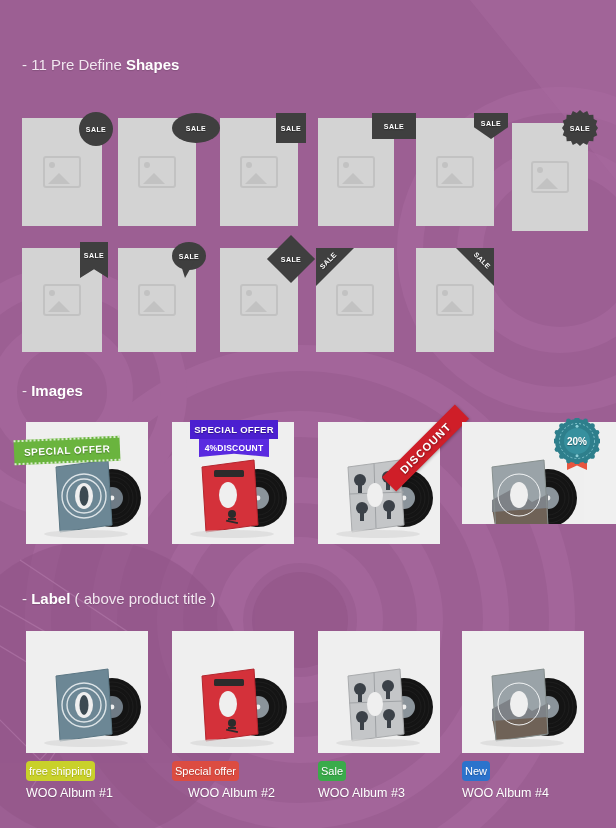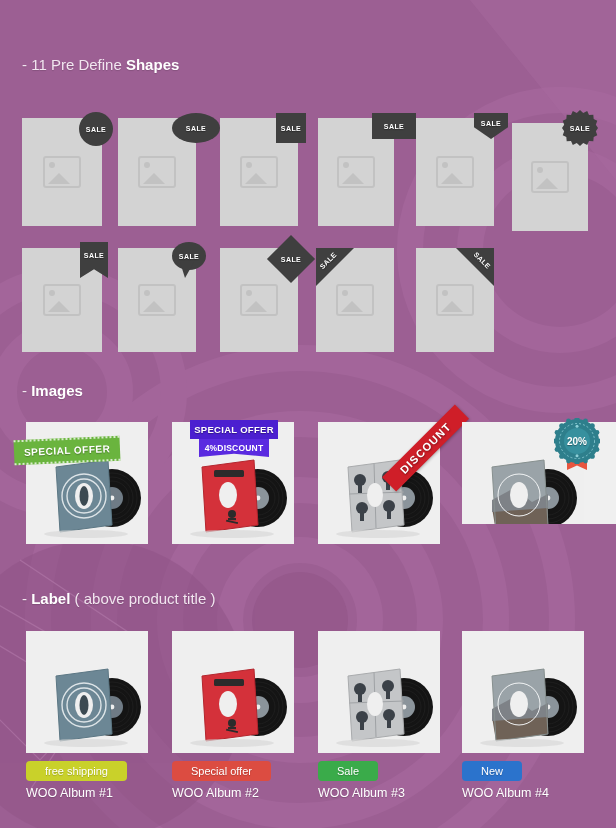--- a/index.html
+++ b/index.html
@@ -162,21 +162,21 @@
   }
   .seal .inner{
     position:absolute;left:50%;top:23px;transform:translate(-50%,-50%);
     color:#fff;font-size:10px;font-weight:bold;z-index:3;
     text-shadow:0 1px 1px rgba(0,0,0,.35);
   }
 
   
   .plabel{
     position:absolute;border-radius:4px;color:#fff;
-    font-size:11px;padding:4px 19px;white-space:nowrap;
+    font-size:11px;padding:4px 3px;white-space:nowrap;
     text-shadow:0 1px 1px rgba(0,0,0,.22);
   }
   .ptitle{
     position:absolute;font-size:12.5px;color:#ffffff;
     text-shadow:0 1px 1px rgba(0,0,0,.2);white-space:nowrap;
   }
 </style>
 </head>
 <body>
 
@@ -513,21 +513,21 @@
           <circle cx="60" cy="92" r="4"></circle>
           <rect x="56" y="96" width="8" height="2.2"></rect>
           <rect x="54" y="99" width="12" height="1.8" transform="rotate(12 60 100)"></rect>
         </g>
         <ellipse cx="60" cy="112" rx="42" ry="4" fill="#d8d8d8" opacity=".7"></ellipse>
       </svg>
     </div>
   </div>
   <div class="plabel" style="left:172px;top:761px;background:#dc4c41;">
     <span>Special offer</span></div>
-  <div class="ptitle" style="left:172px;top:786px;">WOO Album #2</div>
+  <div class="ptitle" style="left:188px;top:786px;">WOO Album #2</div>
 
   <div class="tile" style="left:318px;top:631px;width:122px;height:122px;">
     <div class="photo">
       <svg width="122" height="122" viewBox="0 0 122 122">
         <rect width="122" height="122" fill="#efefef"></rect>
         <ellipse cx="86" cy="76" rx="29" ry="29" fill="#141414"></ellipse>
         <ellipse cx="86" cy="76" rx="11" ry="11" fill="#8b949b"></ellipse>
         <ellipse cx="86" cy="76" rx="2.4" ry="2.4" fill="#efefef"></ellipse>
         <g stroke="#2c2c2c" stroke-width=".7" fill="none" opacity=".6">
           <circle cx="86" cy="76" r="17"></circle>

